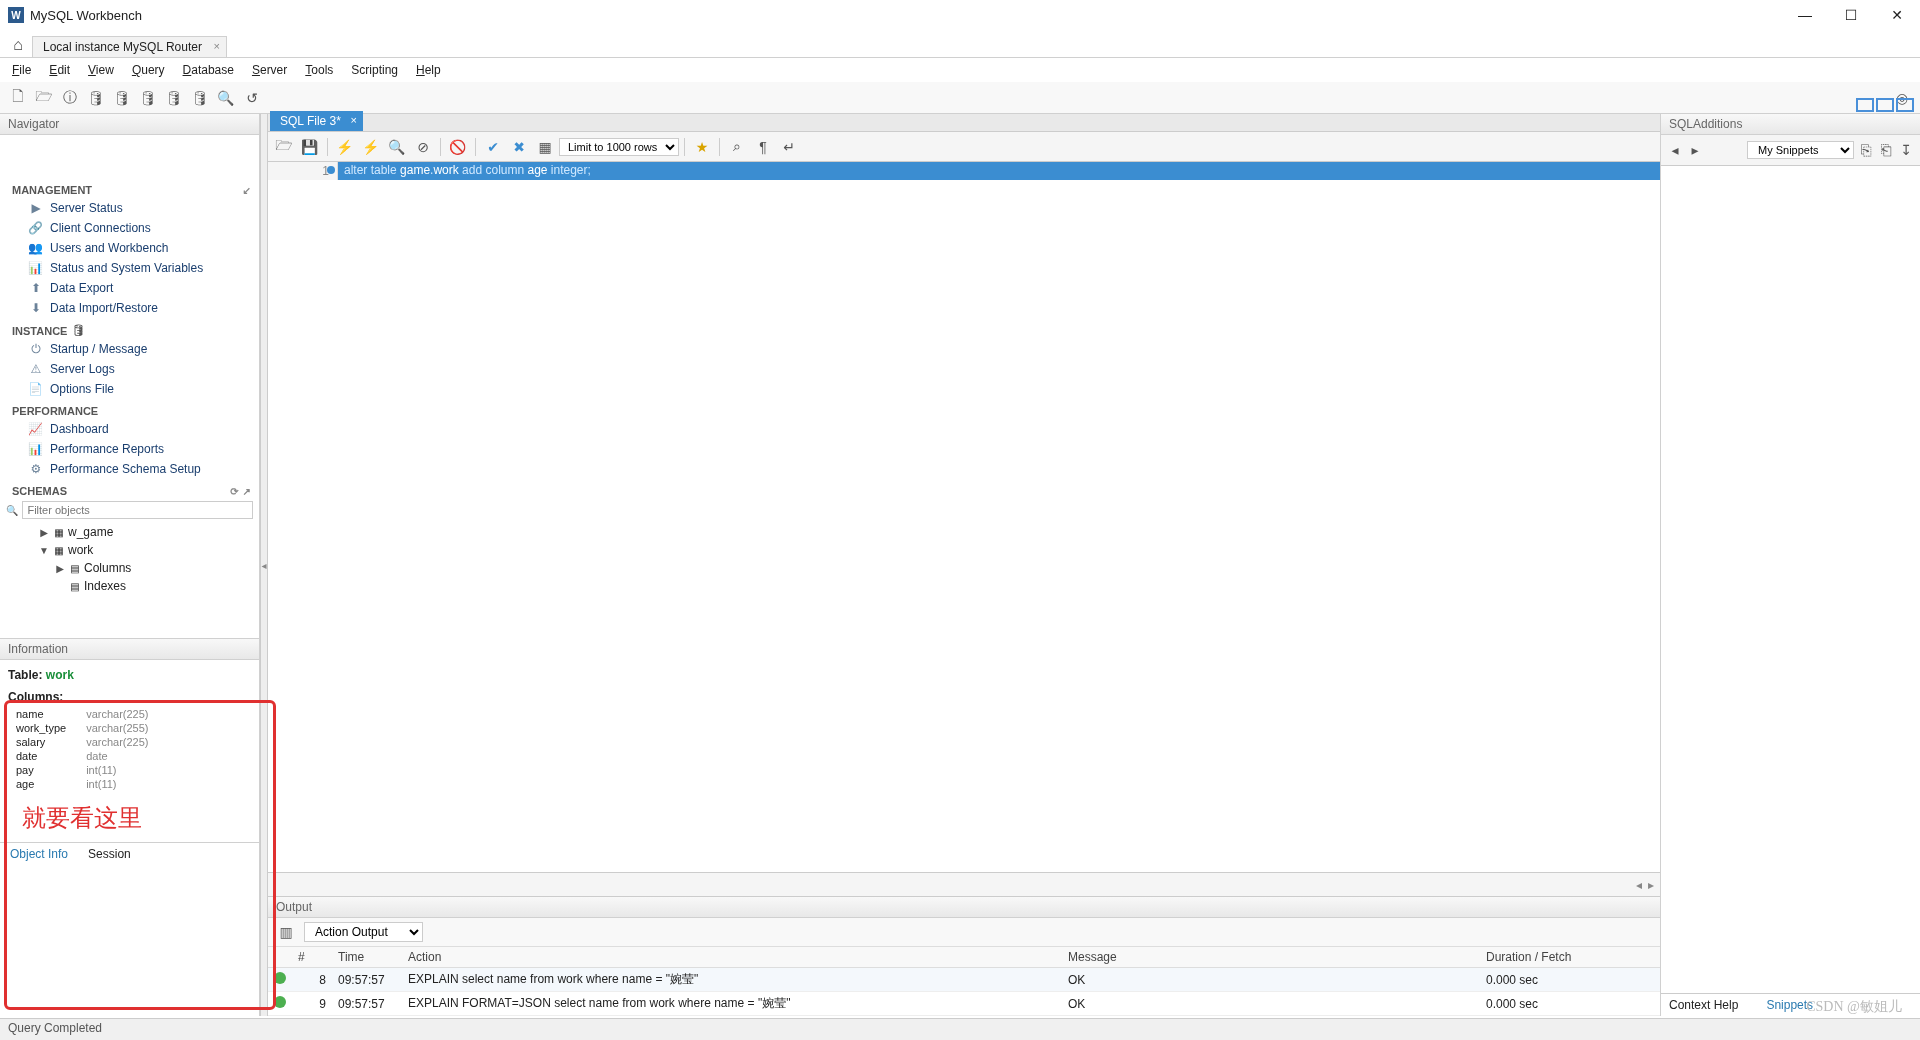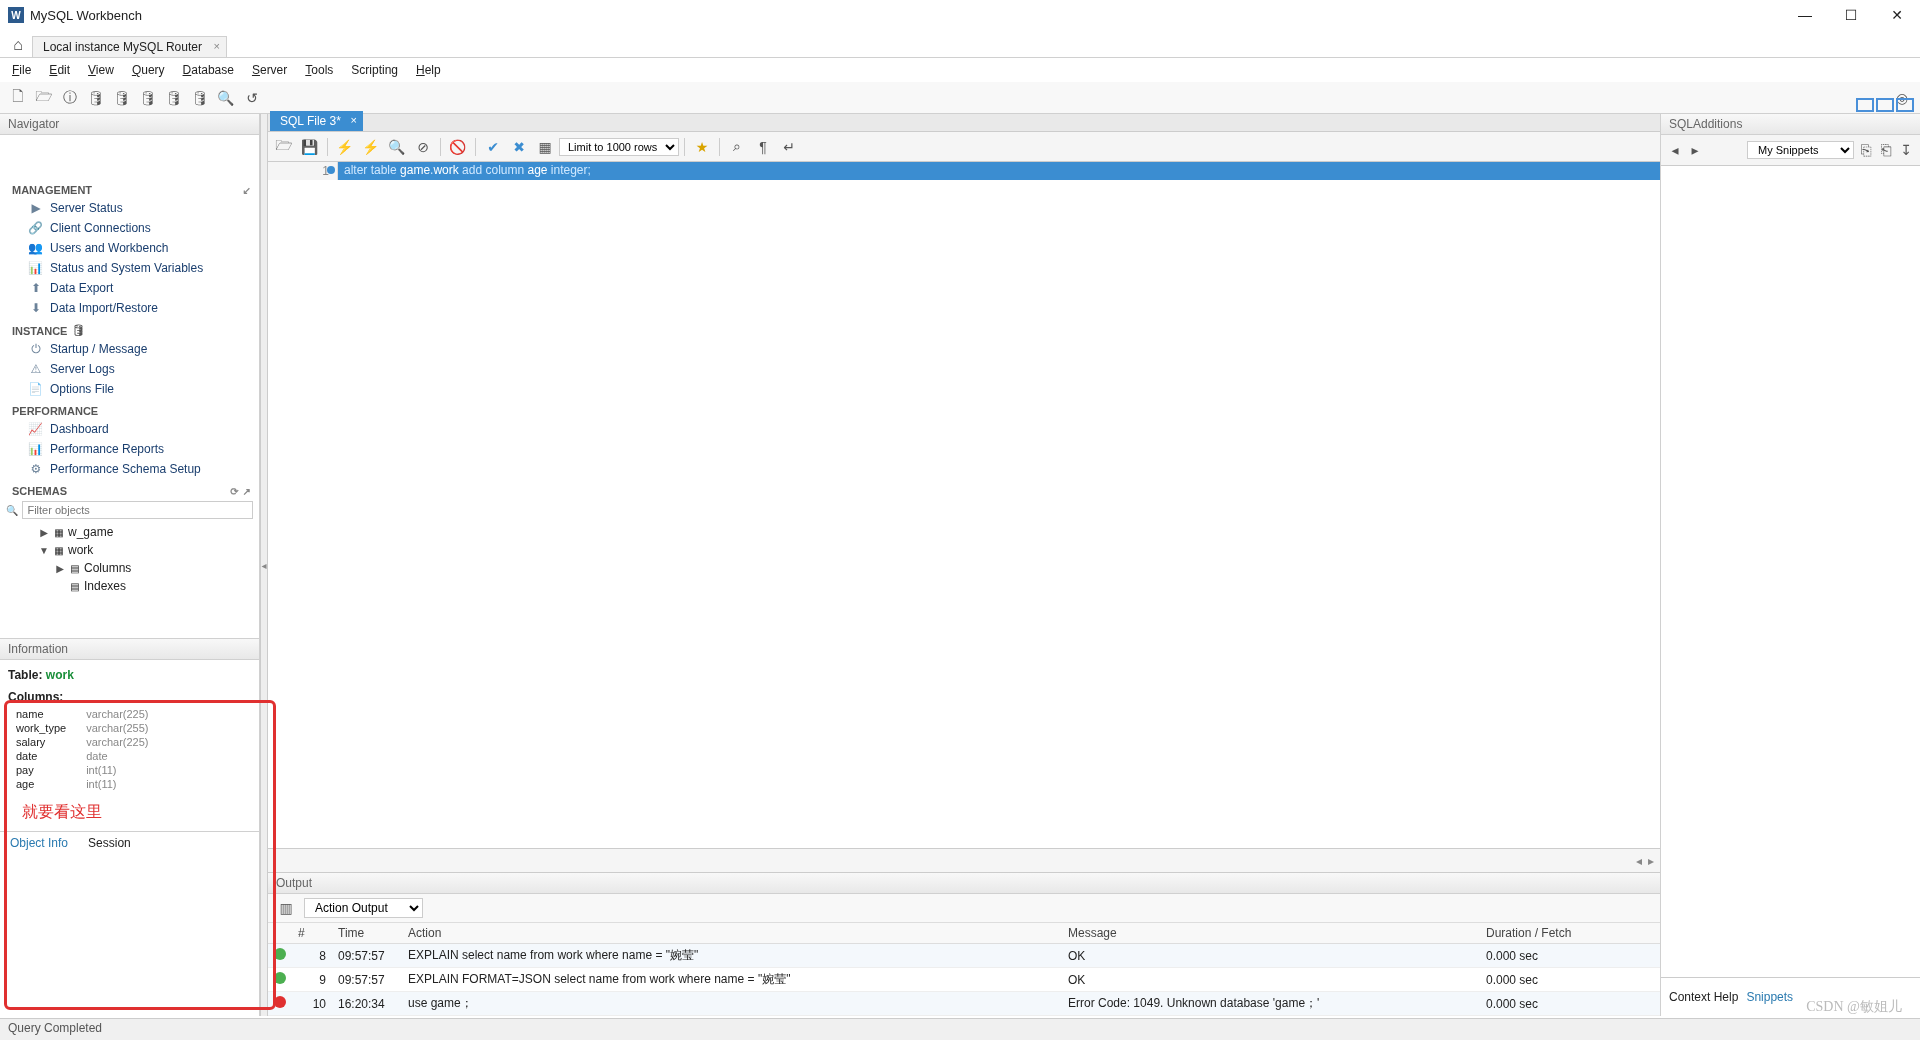--- a/index.html
+++ b/index.html
@@ -32,21 +32,21 @@
 .tree { padding: 2px 0; font-size: 12px; overflow:auto; }
 .tree-row { display:flex; align-items:center; gap:2px; padding: 0 4px; height:18px; }
 .tree-indent { display:inline-block; }
 .tree-arrow { width:12px; text-align:center; color:#555; font-size:10px; }
 .tree-ic { width:14px; height:14px; display:inline-flex;align-items:center;justify-content:center; font-size:10px; }
 .info-panel { border-top: 1px solid #d0d0d0; padding: 0; position:relative; }
 .info-body { padding: 8px; font-size: 12px; }
 .info-body b { font-size: 12px; }
 .col-table { font-size: 11px; margin-top:2px; }
 .col-table td { padding: 0 12px 0 6px; }
-.red-note { color: #e03030; font-size: 16px; font-family: SimSun, serif; padding: 10px 0 0 14px; }
+.red-note { color: #e03030; font-size: 24px; font-family: SimSun, serif; padding: 10px 0 0 14px; }
 .red-box { position:absolute; border: 3px solid #e03030; border-radius: 6px; pointer-events:none; }
 .info-tabs { display:flex; border-top:1px solid #d0d0d0; }
 .info-tab { padding: 4px 10px; font-size: 12px; }
 .info-tab.active { color: #2a7ab0; }
 .center-col { flex: 1; display: flex; flex-direction: column; min-width:0; }
 .sqltabs { display:flex; background: #e9e9e9; height:18px; align-items:flex-end; padding-left:2px; border-bottom:1px solid #ccc; }
 .sqltab { background: #3b8dd1; color:#fff; padding: 3px 22px 3px 10px; font-size:12px; position:relative; }
 .sqltab .x { position:absolute; right:6px; top:3px; font-size:11px; }
 .sql-toolbar { height: 30px; display:flex; align-items:center; padding: 0 4px; gap:2px; background:#f5f5f5; border-bottom:1px solid #ccc; }
 .sql-toolbar .sep { width:1px; height:18px; background:#ccc; margin: 0 3px; }
@@ -63,21 +63,21 @@
 .out-table { width:100%; border-collapse:collapse; font-size:12px; }
 .out-table th { text-align:left; font-weight:normal; color:#444; padding:3px 6px; border-bottom:1px solid #ddd; background:#f8f8f8; }
 .out-table td { padding:3px 6px; border-bottom:1px solid #eee; }
 .status-dot { width:12px;height:12px;border-radius:50%; display:inline-block; }
 .status-ok { background:#4caf50; }
 .status-err { background:#e03030; }
 .out-table tr.alt { background:#f4f8fc; }
 .right-col { width: 260px; border-left:1px solid #d0d0d0; display:flex; flex-direction:column; }
 .addl-toolbar { display:flex; align-items:center; gap:4px; padding:3px 6px; background:#f5f5f5; border-bottom:1px solid #ccc; }
 .snip-sel { border:1px solid #ccc; padding:1px 18px 1px 6px; font-size:11px; background:#fff; flex:0 0 auto;margin-left:40px; }
-.right-tabs { display:flex; border-top:1px solid #ccc; padding: 12px 8px; gap:8px; font-size:12px; }
+.right-tabs { display:flex; border-top:1px solid #ccc; padding: 4px 8px; gap:28px; font-size:12px; }
 .statusbar { position:absolute; bottom:0; left:0; right:0; height:22px; background:#f0f0f0; border-top:1px solid #ccc; padding: 2px 8px; font-size:12px; color:#555; }
 .watermark { position:absolute; right: 18px; bottom: 24px; color:#bbb; font-size:14px; font-family: SimSun, serif; }
 .collapse-handle { width:8px; background:#eee; border-left:1px solid #ccc; border-right:1px solid #ccc; display:flex; align-items:center; justify-content:center; color:#888; font-size:10px; }
 .small-grey { color:#888; font-size:10px; }
 </style>
 </head>
 <body>
 
 <div class="titlebar">
   <div class="logo">W</div>
@@ -363,28 +363,20 @@
               <td>0.000 sec</td>
             </tr>
             <tr class="">
               <td><span class="status-dot status-ok"></span></td>
               <td style="text-align:right">9</td>
               <td>09:57:57</td>
               <td>EXPLAIN FORMAT=JSON select name from work where name = "婉莹"</td>
               <td>OK</td>
               <td>0.000 sec</td>
             </tr>
-            <tr class="alt">
-              <td><span class="status-dot status-err"></span></td>
-              <td style="text-align:right">10</td>
-              <td>16:20:34</td>
-              <td>use game；</td>
-              <td>Error Code: 1049. Unknown database 'game；'</td>
-              <td>0.000 sec</td>
-            </tr>
           </tbody>
       </table>
     </div>
   </div>
 
   <div class="right-col">
     <div class="panel-header">SQLAdditions</div>
     <div class="addl-toolbar">
       <span class="tbtn">◂</span>
       <span class="tbtn">▸</span>

